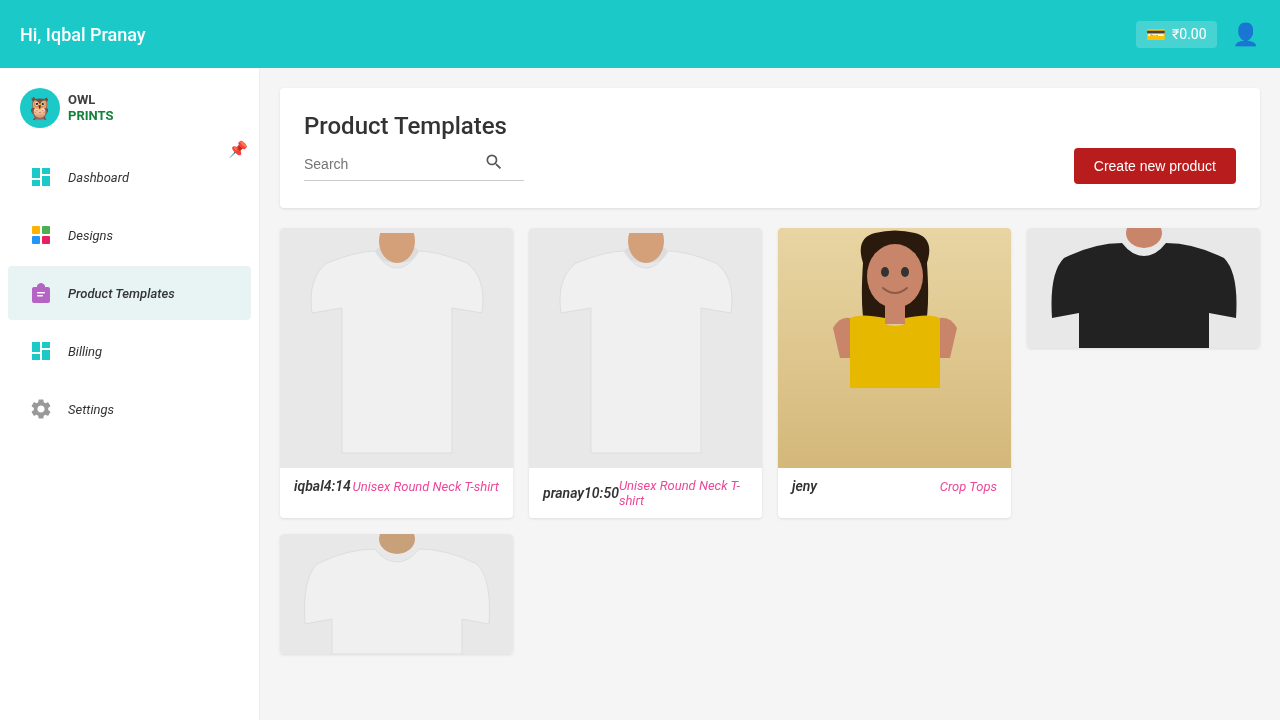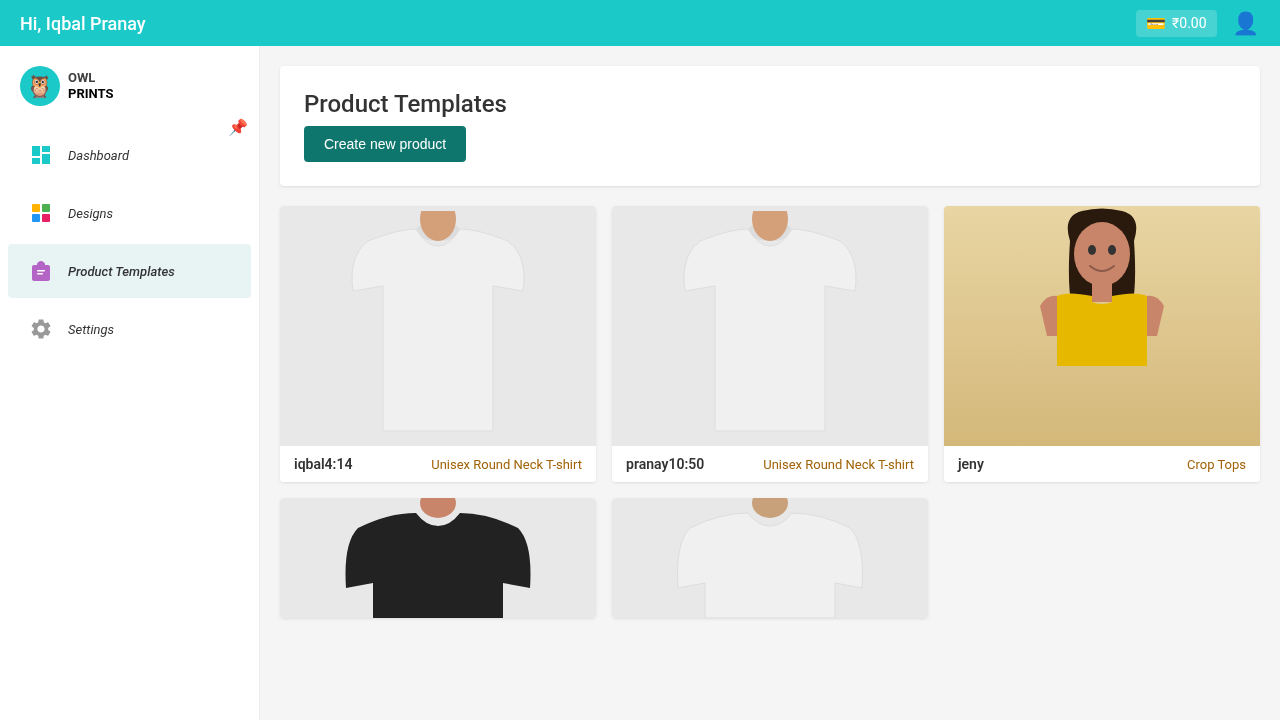--- a/index.html
+++ b/index.html
@@ -1,21 +1,21 @@
 <!DOCTYPE html>
 <html><head>
   <meta charset="utf-8">
   <style>
     * { box-sizing: border-box; margin: 0; padding: 0; }
     body { font-family: 'Roboto', Arial, sans-serif; background: #f5f5f5; display: flex; flex-direction: column; height: 720px; overflow: hidden; }
 
     
     .top-header {
       background: #1bc9c9;
-      height: 46px;
+      height: 68px;
       display: flex;
       align-items: center;
       justify-content: space-between;
       padding: 0 20px 0 0;
       flex-shrink: 0;
     }
     .top-header-left {
       display: flex;
       align-items: center;
       gap: 12px;
@@ -154,35 +154,36 @@
       color: #555;
       width: 180px;
       background: transparent;
     }
     .search-icon {
       font-size: 18px;
       color: #555;
       cursor: pointer;
     }
     .create-btn {
-      background: #0f766e;
+      background: #b91c1c;
       color: white;
       border: none;
       border-radius: 4px;
       padding: 10px 20px;
       font-size: 14px;
       font-weight: 500;
       cursor: pointer;
     }
 
     
     .product-grid {
       display: grid;
-      grid-template-columns: repeat(3, 1fr);
+      grid-template-columns: repeat(4, 1fr);
       gap: 16px;
+      font-style: italic;
     }
     .product-card {
       background: white;
       border-radius: 4px;
       overflow: hidden;
       box-shadow: 0 1px 3px rgba(0,0,0,0.1);
       cursor: pointer;
     }
     .product-image {
       width: 100%;
@@ -202,21 +203,21 @@
       padding: 10px 14px;
       background: white;
     }
     .product-name {
       font-size: 14px;
       font-weight: 600;
       color: #333;
     }
     .product-type {
       font-size: 13px;
-      color: #a16207;
+      color: #ec4899;
     }
     .owl-face {
       width: 40px;
       height: 40px;
       background: #1bc9c9;
       border-radius: 50%;
       display: flex;
       align-items: center;
       justify-content: center;
       font-size: 22px;
@@ -240,21 +241,21 @@
 </div>
 
 <div class="main-layout">
 
   <div class="sidebar" style="position:relative;">
 
     <div class="logo-area">
       <div class="owl-face">🦉</div>
       <div>
         <div style="font-size:13px;font-weight:700;color:#404040;line-height:1.2;">OWL</div>
-        <div style="font-size:13px;font-weight:700;color:#000000;line-height:1.2;">PRINTS</div>
+        <div style="font-size:13px;font-weight:700;color:#15803d;line-height:1.2;">PRINTS</div>
       </div>
     </div>
     <span class="pin-icon">📌</span>
 
     <div class="nav-item">
       <span class="nav-icon">
         <svg width="24" height="24" viewBox="0 0 24 24" fill="#1bc9c9">
             <path d="M3 13h8V3H3v10zm0 8h8v-6H3v6zm10 0h8V11h-8v10zm0-18v6h8V3h-8z"></path>
           </svg>
       </span>
@@ -276,33 +277,49 @@
         <svg width="24" height="24" viewBox="0 0 24 24">
             <path d="M12 2C10.5 2 8 3.5 8 5v1H5c-1.1 0-2 .9-2 2v12c0 1.1.9 2 2 2h14c1.1 0 2-.9 2-2V8c0-1.1-.9-2-2-2h-3V5c0-1.5-2.5-3-4-3z" fill="#9C27B0" opacity="0.7"></path>
             <rect x="8" y="11" width="8" height="1.5" rx="0.75" fill="white"></rect>
             <rect x="8" y="14" width="6" height="1.5" rx="0.75" fill="white"></rect>
           </svg>
       </span>
       <span class="nav-label">Product Templates</span>
     </div>
     <div class="nav-item">
       <span class="nav-icon">
+        <svg width="24" height="24" viewBox="0 0 24 24" fill="#1bc9c9">
+            <path d="M3 13h8V3H3v10zm0 8h8v-6H3v6zm10 0h8V11h-8v10zm0-18v6h8V3h-8z"></path>
+          </svg>
+      </span>
+      <span class="nav-label">Billing</span>
+    </div>
+    <div class="nav-item">
+      <span class="nav-icon">
         <svg width="24" height="24" viewBox="0 0 24 24" fill="#999">
             <path d="M19.14 12.94c.04-.3.06-.61.06-.94s-.02-.64-.07-.94l2.03-1.58a.49.49 0 0 0 .12-.61l-1.92-3.32a.488.488 0 0 0-.59-.22l-2.39.96c-.5-.38-1.03-.7-1.62-.94l-.36-2.54a.484.484 0 0 0-.48-.41h-3.84c-.24 0-.43.17-.47.41l-.36 2.54c-.59.24-1.13.57-1.62.94l-2.39-.96c-.22-.08-.47 0-.59.22L2.74 8.87a.49.49 0 0 0 .12.61l2.03 1.58c-.05.3-.09.63-.09.94s.02.64.07.94l-2.03 1.58a.49.49 0 0 0-.12.61l1.92 3.32c.12.22.37.29.59.22l2.39-.96c.5.38 1.03.7 1.62.94l.36 2.54c.05.24.24.41.48.41h3.84c.24 0 .44-.17.47-.41l.36-2.54c.59-.24 1.13-.56 1.62-.94l2.39.96c.22.08.47 0 .59-.22l1.92-3.32a.49.49 0 0 0-.12-.61l-2.01-1.58zM12 15.6c-1.98 0-3.6-1.62-3.6-3.6s1.62-3.6 3.6-3.6 3.6 1.62 3.6 3.6-1.62 3.6-3.6 3.6z"></path>
           </svg>
       </span>
       <span class="nav-label">Settings</span>
     </div>
   </div>
 
   <div class="main-content">
 
     <div class="content-card">
       <h1 class="page-title">Product Templates</h1>
       <div class="search-row">
+        <div class="search-wrap">
+          <input class="search-input" type="text" placeholder="Search" style="">
+          <span class="search-icon">
+            <svg width="20" height="20" viewBox="0 0 24 24" fill="#555">
+                <path d="M15.5 14h-.79l-.28-.27A6.471 6.471 0 0 0 16 9.5 6.5 6.5 0 1 0 9.5 16c1.61 0 3.09-.59 4.23-1.57l.27.28v.79l5 4.99L20.49 19l-4.99-5zm-6 0C7.01 14 5 11.99 5 9.5S7.01 5 9.5 5 14 7.01 14 9.5 11.99 14 9.5 14z"></path>
+              </svg>
+          </span>
+        </div>
         <button class="create-btn">Create new product</button>
       </div>
     </div>
 
     <div class="product-grid">
 
       <div class="product-card">
         <div class="product-image light-bg">
           <svg width="200" height="230" viewBox="0 0 200 230" xmlns="http://www.w3.org/2000/svg">
 

